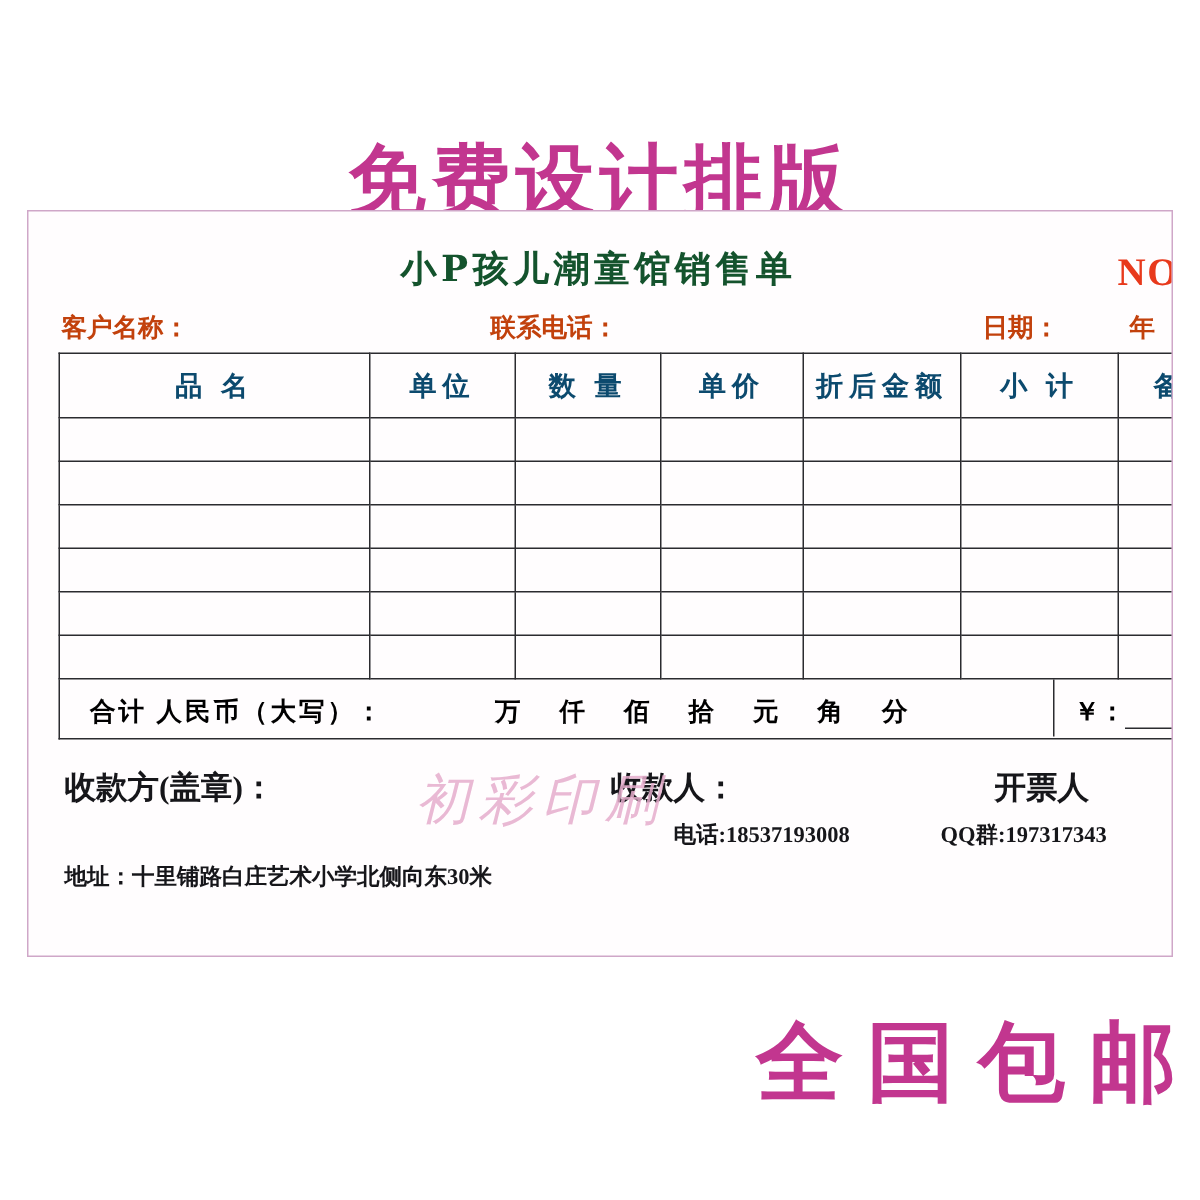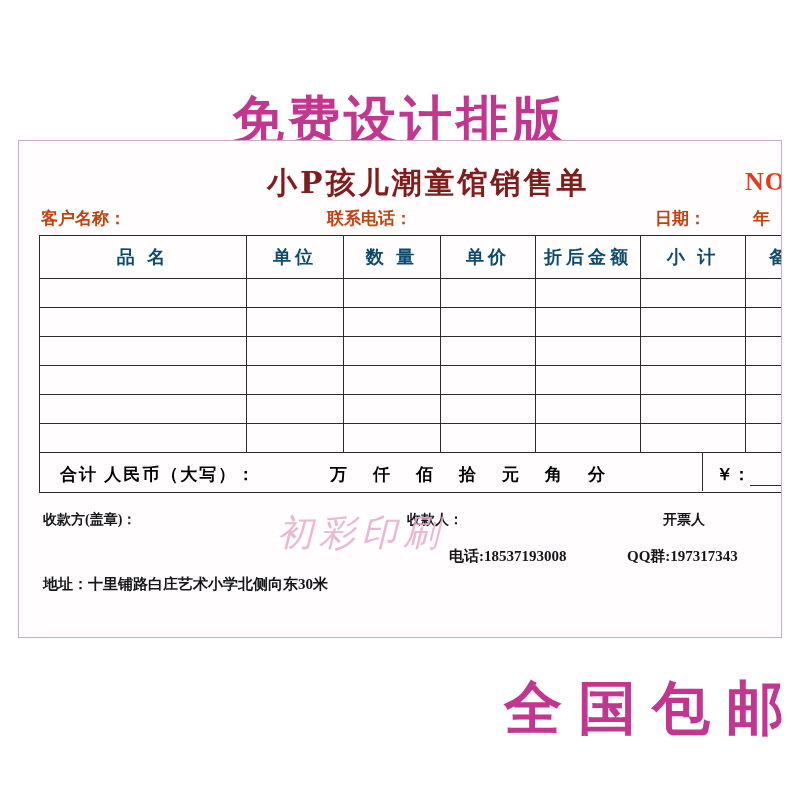--- a/index.html
+++ b/index.html
@@ -66,24 +66,24 @@
   }
 
   .title-row {
     position: relative;
     height: 58px;
   }
   .doc-title {
     position: absolute;
     left: 230px;
     top: 22px;
-    font-size: 30px;
+    font-size: 24px;
     font-weight: bold;
     letter-spacing: 3px;
-    color: #7f1d1d;
+    color: #14532d;
     white-space: nowrap;
     font-family: "DejaVu Serif", "Liberation Serif", serif;
   }
   .doc-no {
     position: absolute;
     left: 708px;
     top: 26px;
     font-size: 26px;
     font-weight: bold;
     color: #e8391c;
@@ -189,21 +189,21 @@
     border-bottom: 1px solid #2b2b2f;
     height: 14px;
     vertical-align: bottom;
   }
 
   
   .footer-line {
     position: relative;
     height: 40px;
     margin-top: 12px;
-    font-size: 14px;
+    font-size: 21px;
     font-weight: bold;
     color: #16161a;
   }
   .fl { position: absolute; top: 6px; white-space: nowrap; }
   .fl-payer   { left: 6px; }
   .fl-payee   { left: 370px; }
   .fl-issuer  { left: 626px; }
 
   .addr-line {
     position: relative;

